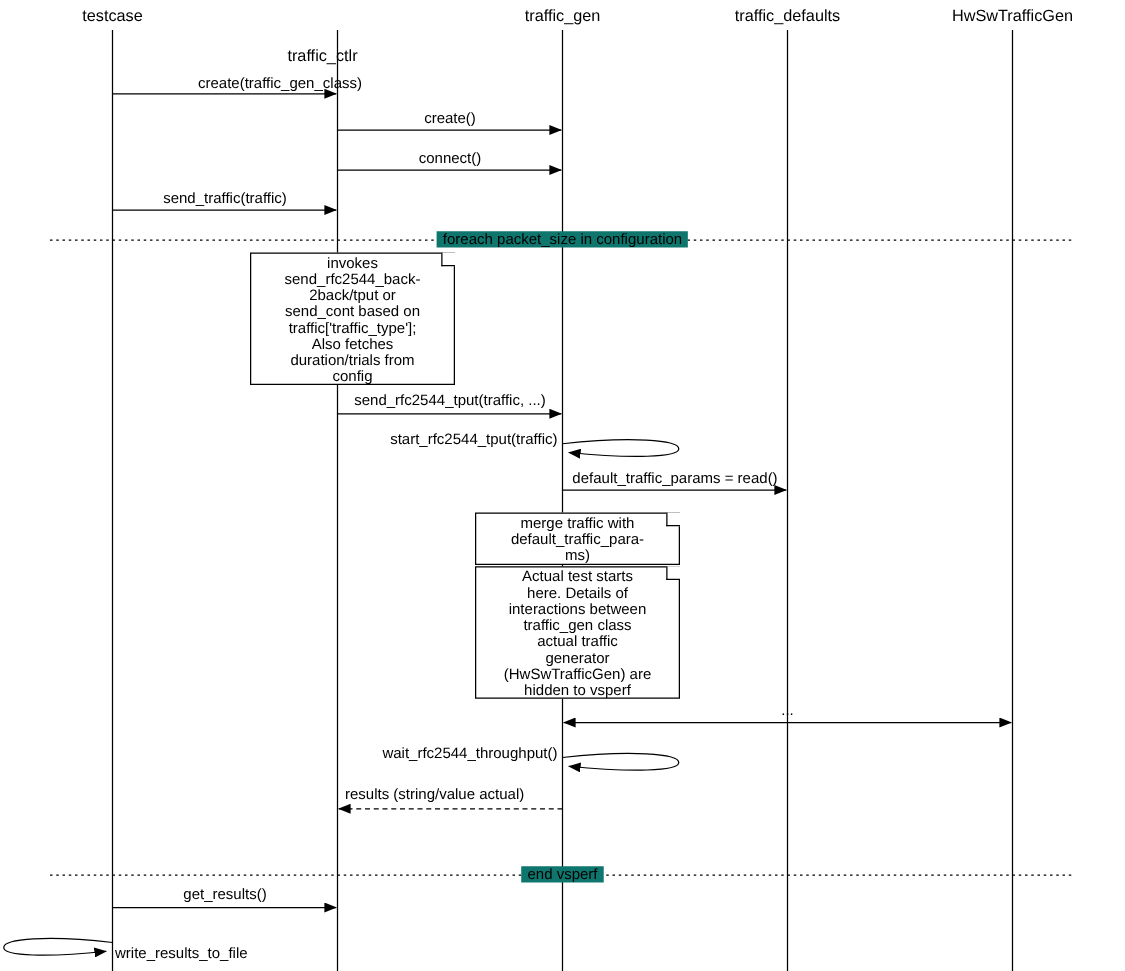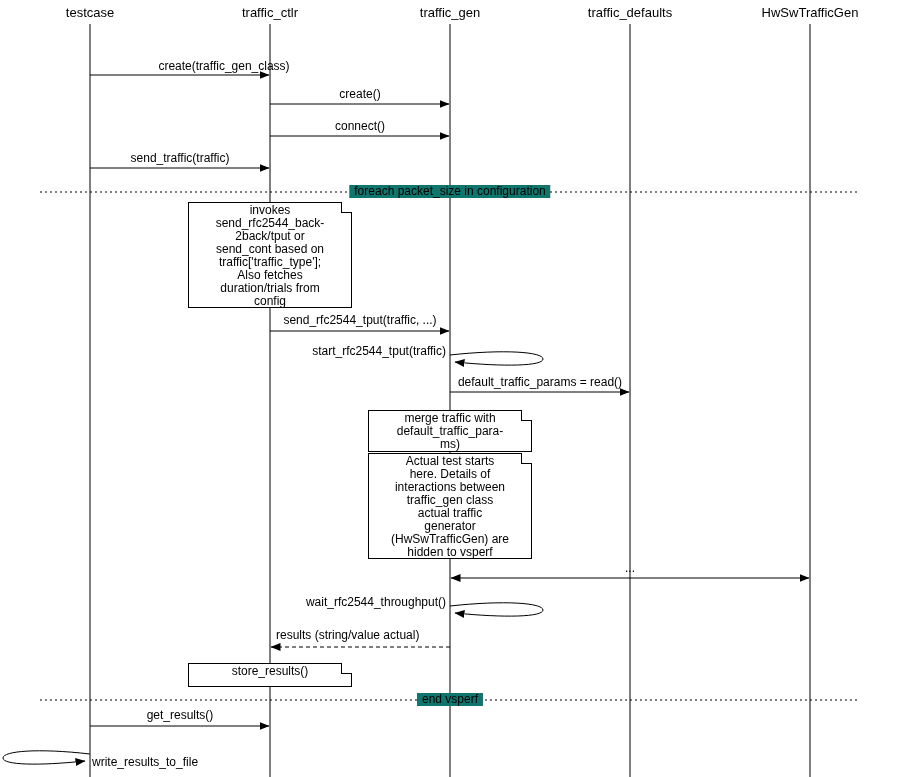--- a/index.html
+++ b/index.html
@@ -6,21 +6,21 @@
   .canvas{position:relative;width:900px;height:777px;background:#fff;color:#000;
           font-family:"Liberation Sans",sans-serif;overflow:hidden;}
   .layer{position:absolute;left:0;top:0;}
   .actor{position:absolute;top:5px;transform:translateX(-50%);font-size:13px;white-space:nowrap;}
   .mlabel{position:absolute;font-size:12px;white-space:nowrap;line-height:13px;}
   .center{transform:translateX(-50%);}
   .rightal{transform:translateX(-100%);}
   .divlabel{position:absolute;transform:translateX(-50%);font-size:12px;line-height:13px;
             background:#0f766e;padding:0 5px;white-space:nowrap;}
   .note{position:absolute;border:1px solid #000;background:#fff;font-size:12px;line-height:13px;
-        text-align:center;white-space:pre-line;padding:1px 2px;box-sizing:border-box;}
+        text-align:center;white-space:pre-line;padding:1px 2px;box-sizing:border-box;margin-left:12px;}
   .note::after{content:"";position:absolute;top:-1px;right:-1px;width:10px;height:10px;
         background:#fff;border-left:1px solid #000;border-bottom:1px solid #000;}
   .plainbox{position:absolute;border:1px solid #000;background:#fff;font-size:12px;line-height:12px;
         text-align:center;white-space:pre-line;padding:1px 0;box-sizing:border-box;}
 </style>
 </head>
 <body>
 
 <div class="canvas">
 
@@ -51,21 +51,21 @@
       <line x1="630" y1="578" x2="809" y2="578" marker-end="url(#arr)"></line>
       <line x1="630" y1="578" x2="451" y2="578" marker-end="url(#arr)"></line>
       <path d="M450,606 C505,600 543,603 543,610 C543,617 505,618 455,613" marker-end="url(#arr)"></path>
       <line x1="450" y1="647" x2="271" y2="647" stroke-dasharray="4 3" marker-end="url(#arr)"></line>
       <line x1="90" y1="726" x2="269" y2="726" marker-end="url(#arr)"></line>
       <path d="M90,754 C38,748 3,751 3,758 C3,765 38,766 85,761" marker-end="url(#arr)"></path>
     </g>
   </svg>
 
   <div class="actor" style="left:90px;">testcase</div>
-  <div class="actor" style="left:270px;">traffic_ctlr</div>
+  <div class="actor" style="left:258px;margin-top:32px;">traffic_ctlr</div>
   <div class="actor" style="left:450px;">traffic_gen</div>
   <div class="actor" style="left:630px;">traffic_defaults</div>
   <div class="actor" style="left:810px;">HwSwTrafficGen</div>
 
 
   <div class="mlabel center" style="left:180px;top:60px;margin-left:44px;">create(traffic_gen_class)</div>
   <div class="mlabel center" style="left:360px;top:88px;text-align:center;">create()</div>
   <div class="mlabel center" style="left:360px;top:120px;">connect()</div>
   <div class="mlabel center" style="left:180px;top:152px;">send_traffic(traffic)</div>
   <div class="mlabel center" style="left:360px;top:314px;">send_rfc2544_tput(traffic, ...)</div>
@@ -92,15 +92,14 @@
 default_traffic_para-
 ms)</div>
   <div class="note" style="left:368px;top:453px;width:164px;height:106px;">Actual test starts
 here. Details of
 interactions between
 traffic_gen class
 actual traffic
 generator
 (HwSwTrafficGen) are
 hidden to vsperf</div>
-  <div class="note" style="left:188px;top:663px;width:164px;height:24px;">store_results()</div>
 
 </div>
 
 </body></html>

